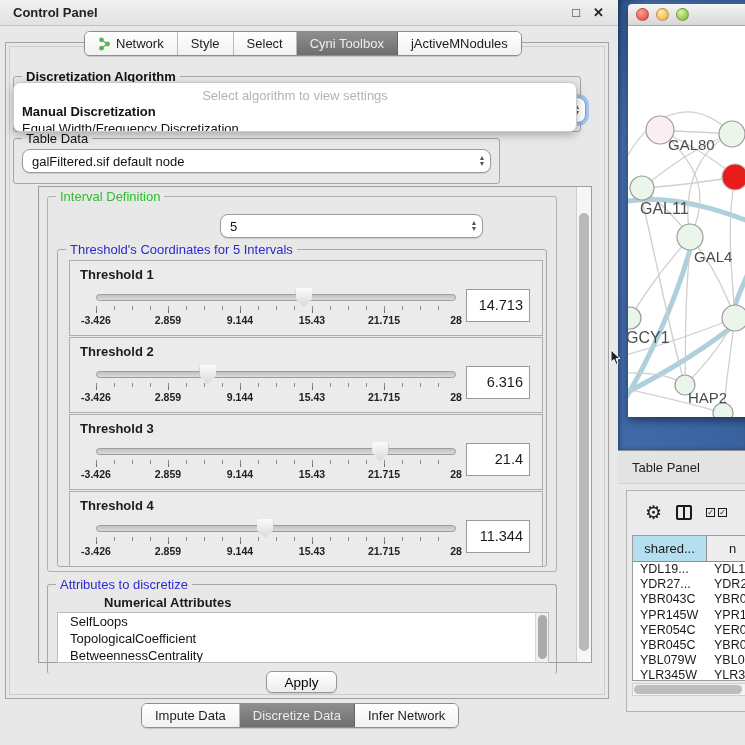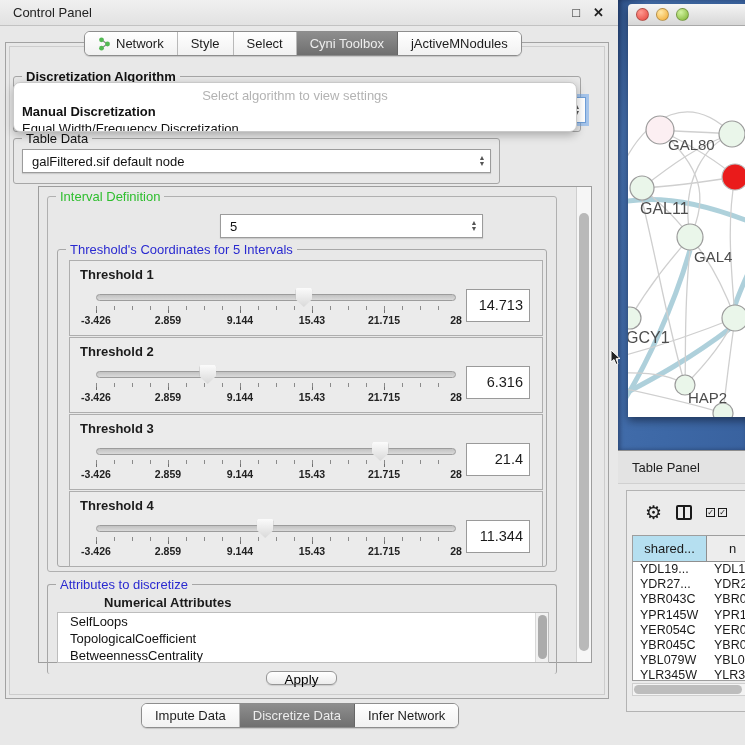--- a/index.html
+++ b/index.html
@@ -7,41 +7,41 @@
   body {
     font-family: "Liberation Sans", sans-serif;
     background:#e8e8e8; color:#1b1b1b; overflow:hidden; position:relative;
     font-size:13px;
   }
   .abs { position:absolute; }
 
   
   .titlebar { left:0; top:0; width:618px; height:26px; background:linear-gradient(#f0f0f0,#e2e2e2);
               border-bottom:1px solid #c2c2c2; }
-  .titlebar .title { position:absolute; left:13px; top:5px; font-size:13px; color:#222; }
+  .titlebar .title { position:absolute; left:13px; top:5px; font-size:13px; color:#222;font-weight:bold; }
   .win-btn { position:absolute; top:5px; font-size:13px; font-weight:bold; color:#222; cursor:default; }
 
   
   .seg-group { display:flex; border:1px solid #8d8d8d; border-radius:6px; overflow:hidden;
                background:#fff; box-shadow:0 1px 1px rgba(0,0,0,.15); }
   .seg { padding:4px 13px; font-size:13px; color:#1c1c1c; background:linear-gradient(#ffffff,#f1f1f1);
          border-right:1px solid #b9b9b9; display:flex; align-items:center; gap:5px; white-space:nowrap; }
   .seg:last-child { border-right:none; }
   .seg.selected { background:linear-gradient(#8e8e8e,#6f6f6f); color:#ededed; border-right-color:#666; }
 
   
   .grp { position:absolute; border:1px solid #a6a6a6; border-radius:3px; }
   .grp > .legend { position:absolute; top:-8px; left:8px; background:#e8e8e8; padding:0 4px;
                    font-size:13px; white-space:nowrap; }
   .legend.green { color:#2ebe2e; }
   .legend.blue  { color:#2a2ad0; }
   .legend.bold  { font-weight:bold; color:#111; }
 
   
-  .combo { position:absolute; background:#fff; border:1px solid #9b9b9b; border-radius:0;
+  .combo { position:absolute; background:#fff; border:1px solid #9b9b9b; border-radius:8px;
            box-shadow:inset 0 1px 0 #fff,0 1px 1px rgba(0,0,0,.12); display:flex; align-items:center; }
   .combo .val { flex:1; padding-left:9px; font-size:13px; color:#111; overflow:hidden; white-space:nowrap; }
   .stepper { width:16px; height:100%; display:flex; flex-direction:column; align-items:center;
              justify-content:center; color:#555; font-size:7px; line-height:6px; }
 
   
   .popup { left:13px; top:82px; width:564px; height:50px; background:#fff; border:1px solid #c9c9c9;
            border-radius:7px; box-shadow:0 3px 10px rgba(0,0,0,.28); z-index:30; overflow:hidden; }
   .popup .hint { text-align:center; color:#b3b3b3; font-size:13px; margin-top:5px; }
   .popup .item { font-size:13px; color:#111; padding-left:8px; line-height:17px; }
@@ -289,21 +289,21 @@
           <div class="thumb"></div>
         </div>
     </div>
   </div>
 
   <div class="vscroll">
     <div class="thumb" style="top:26px;height:438px;"></div>
   </div>
 </div>
 
-<button class="push-btn" style="left:266px;top:671px;width:71px;height:14px;">Apply</button>
+<button class="push-btn" style="left:266px;top:671px;width:71px;height:22px;">Apply</button>
 
 <div class="abs seg-group" style="left:141px;top:703px;" id="bottom-tabs">
 
 <div class="seg">
       <span>Impute Data</span>
     </div>
     <div class="seg selected">
       <span>Discretize Data</span>
     </div>
     <div class="seg">

